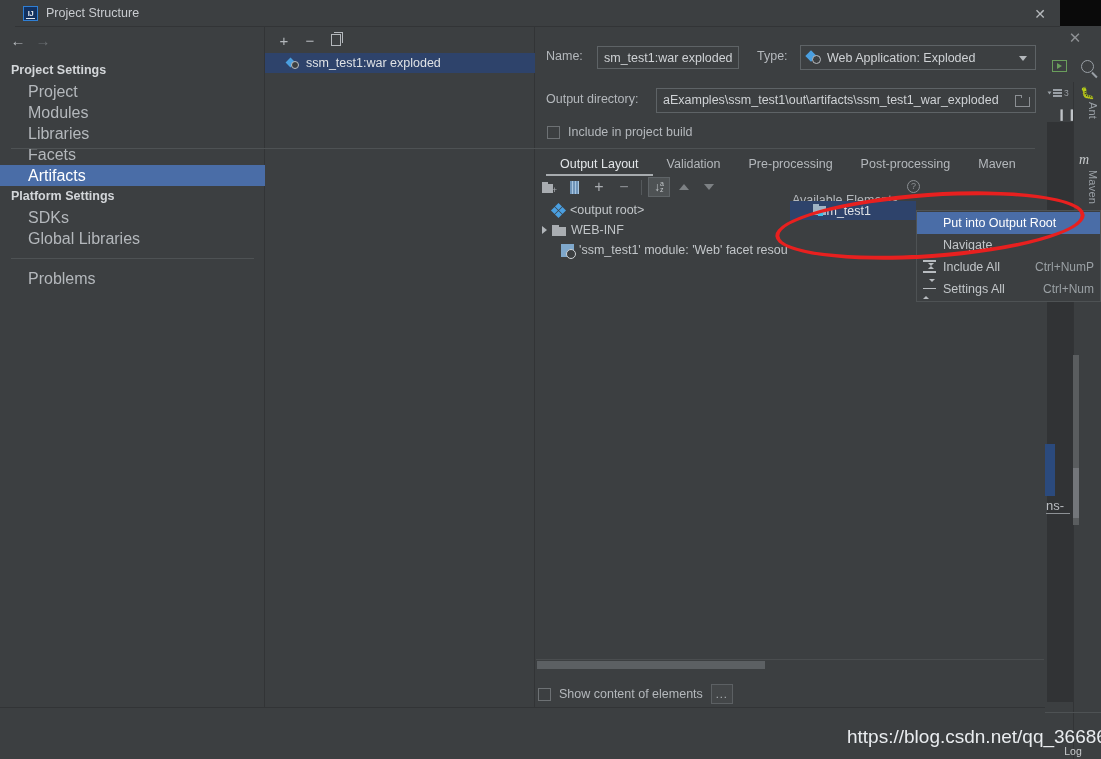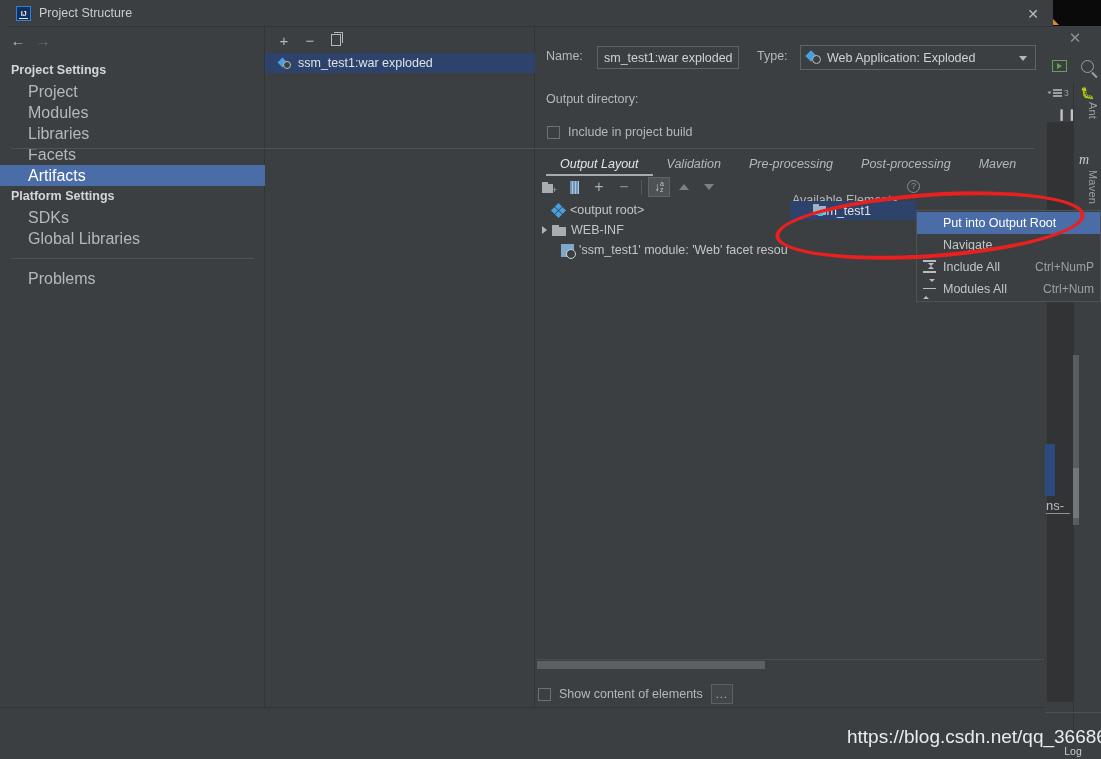--- a/index.html
+++ b/index.html
@@ -45,21 +45,21 @@
   .ide-scroll-thumb { position:absolute; left:1073px; top:355px; width:6px; height:170px; background:#5a5d5f; }
   .ide-scroll-thumb2 { position:absolute; left:1073px; top:468px; width:6px; height:50px; background:#73767a; }
   .ide-bluestrip { position:absolute; left:1045px; top:444px; width:10px; height:52px; background:#2b4a7d; }
   .ide-log { position:absolute; left:1045px; top:745px; width:56px; text-align:center; color:#c8cbcd; font-size:10.5px; }
   .ide-bottomline { position:absolute; left:1045px; top:712px; width:56px; height:1px; background:#4e5254; }
 
   
   .dialog { position:absolute; left:0; top:0; width:1045px; height:759px; background:#3c3f41; }
 
   
-  .titlebar { position:absolute; left:8px; top:0; width:1045px; height:27px; background:#3c3f41; }
+  .titlebar { position:absolute; left:15px; top:0; width:1045px; height:27px; background:#3c3f41; }
   .title-ij { position:absolute; left:8px; top:6px; width:15px; height:15px;
     background:#13315f; border:1.5px solid #2f7fd4; display:flex; align-items:center; justify-content:center;
     color:#e4e8ec; font-size:7.5px; font-weight:bold; font-family:"Liberation Sans", sans-serif; letter-spacing:-0.5px;}
   .title-ij:after { content:""; position:absolute; bottom:1px; left:2px; width:9px; height:1.5px; background:#e4e8ec;}
   .title-text { position:absolute; left:31px; top:6px; font-size:12.5px; color:#c9ccd0; }
   .title-close { position:absolute; left:1012px; top:3px; width:26px; height:22px;
     display:flex; align-items:center; justify-content:center; color:#b6babd; font-size:14px; }
   .titlebar-sep { position:absolute; left:0; top:26px; width:1045px; height:1px; background:#323436; }
 
   
@@ -72,21 +72,21 @@
   .nav-item.sel { background:#4a6da7; color:#ffffff; }
   .nav-div { margin:9px 11px 9px 11px; height:1px; background:#4e5254; }
 
   
   .artlist { position:absolute; left:265px; top:27px; width:270px; height:680px; background:#3c3f41; border-right:1px solid #323436;}
   .artlist-toolbar { position:absolute; left:0; top:0; width:270px; height:26px; display:flex; align-items:center; gap:4px; padding-left:8px;}
   .tb-btn { width:22px; height:22px; display:flex; align-items:center; justify-content:center; color:#b4b8bc; font-size:15px; }
   .copy-ico { width:10px; height:12px; border:1.4px solid #b4b8bc; position:relative; }
   .copy-ico:before { content:""; position:absolute; left:2px; top:-3px; width:8px; height:10px; border:1.4px solid #b4b8bc; border-bottom:none; border-left:none;}
   .art-row { position:absolute; left:0; top:26px; width:270px; height:20px; background:#2e436b;
-     display:flex; align-items:center; padding-left:14px; gap:6px; color:#dfe2e5; font-size:12.5px;}
+     display:flex; align-items:center; padding-left:22px; gap:6px; color:#dfe2e5; font-size:12.5px;}
   .art-icon { width:13px; height:13px; position:relative; }
   .art-icon .d1 { position:absolute; left:0; top:2px; width:7px; height:7px; background:#4a9fe0; transform:rotate(45deg); }
   .art-icon .d2 { position:absolute; left:4px; top:4px; width:8px; height:8px; border:1.4px solid #b9bdc1; border-radius:50%; background:#3c3f41; }
 
   
   .editor { position:absolute; left:535px; top:27px; width:510px; height:680px; background:#3c3f41; }
 
   .frow { position:absolute; display:flex; align-items:center; }
   .flabel { color:#b4b8bc; font-size:12.5px; }
   .tinput { background:#3c3f41; border:1px solid #5e6366; color:#cfd2d5; font-size:12.5px;
@@ -99,21 +99,21 @@
   .webapp-ico .d1 { position:absolute; left:0; top:1px; width:8px; height:8px; background:#4a9fe0; transform:rotate(45deg);}
   .webapp-ico .d2 { position:absolute; left:5px; top:4px; width:9px; height:9px; border:1.4px solid #b9bdc1; border-radius:50%; background:#3c3f41;}
 
   .browse-ico { width:15px; height:12px; position:relative; }
   .browse-ico .b { position:absolute; left:0; top:2px; width:15px; height:10px; border:1.4px solid #8b8f93; border-top:none; }
   .browse-ico .t { position:absolute; left:0; top:0px; width:7px; height:3px; border:1.4px solid #8b8f93; border-bottom:none;}
 
   .chk { width:13px; height:13px; border:1px solid #6d7174; background:#3c3f41; display:inline-block; }
 
   .tabs { position:absolute; left:11px; top:123px; width:490px; height:26px; display:flex; align-items:flex-end; gap:0; }
-  .tab { padding:0 14px; height:24px; line-height:24px; font-size:12.5px; color:#b4b8bc;font-style:italic; }
+  .tab { padding:0 14px; height:24px; line-height:24px; font-size:12.5px; color:#b4b8bc; }
   .tab.active { color:#e3e6e9; border-bottom:2px solid #a7abae; }
   .tabs-underline { position:absolute; left:11px; top:148px; width:1024px; height:1px; background:#4e5254; }
 
   
   .ltool { position:absolute; left:538px; top:176px; width:190px; height:22px; display:flex; align-items:center; gap:3px; }
   .lt { width:22px; height:20px; display:flex; align-items:center; justify-content:center; position:relative; }
   .lt.sel { background:#4e5254; border:1px solid #5f6467; }
   .ic-folderplus { width:14px; height:11px; position:relative; }
   .ic-folderplus .b { position:absolute; left:0; top:2px; width:11px; height:9px; background:#a9adb1; }
   .ic-folderplus .t { position:absolute; left:0; top:0; width:6px; height:3px; background:#a9adb1; }
@@ -292,20 +292,29 @@
             <i class="d1"></i>
             <i class="d2"></i>
           </span>
         <span>Web Application: Exploded</span>
         <span class="caret"></span>
       </div>
 
       <div class="frow" style="left:11px; top:65px;text-align:right;">
         <span class="flabel">Output directory:</span>
       </div>
+      <div style="position:absolute; left:121px; top:61px; width:380px; height:25px; border:1px solid #5e6366; display:flex; align-items:center;">
+        <input class="tinput" style="border: none; flex: 1 1 0%; height: 21px; background: transparent;" value="aExamples\ssm_test1\out\artifacts\ssm_test1_war_exploded">
+        <span style="width:26px; display:flex; align-items:center; justify-content:center;">
+          <span class="browse-ico">
+              <span class="b"></span>
+              <span class="t"></span>
+            </span>
+        </span>
+      </div>
 
       <div class="frow" style="left:12px; top:98px; gap:8px;">
         <span class="chk"></span>
         <span class="flabel">Include in project build</span>
       </div>
 
       <div class="tabs">
         <div class="tab active">Output Layout</div>
         <div class="tab">Validation</div>
         <div class="tab">Pre-processing</div>
@@ -406,21 +415,21 @@
         <span class="ctxkey">Ctrl+NumP</span>
       </div>
       <div class="ctxrow">
         <span class="ctx-ico">
           <span class="collapse-ico">
             <span class="l" style="top:5.5px;"></span>
             <span class="a" style="top:0px;left:4.5px;border-left:3px solid transparent;border-right:3px solid transparent;border-bottom:3px solid #b8bcc0;"></span>
             <span class="a" style="top:8.5px;left:4.5px;border-left:3px solid transparent;border-right:3px solid transparent;border-top:3px solid #b8bcc0;"></span>
           </span>
         </span>
-        <span>Modules All</span>
+        <span>Settings All</span>
         <span class="ctxkey">Ctrl+Num</span>
       </div>
     </div>
 
     <div class="hscroll-track"></div>
     <div class="hscroll-thumb"></div>
     <div class="showcontent">
       <span class="chk"></span>
       <span>Show content of elements</span>
       <span class="dots-btn">...</span>

